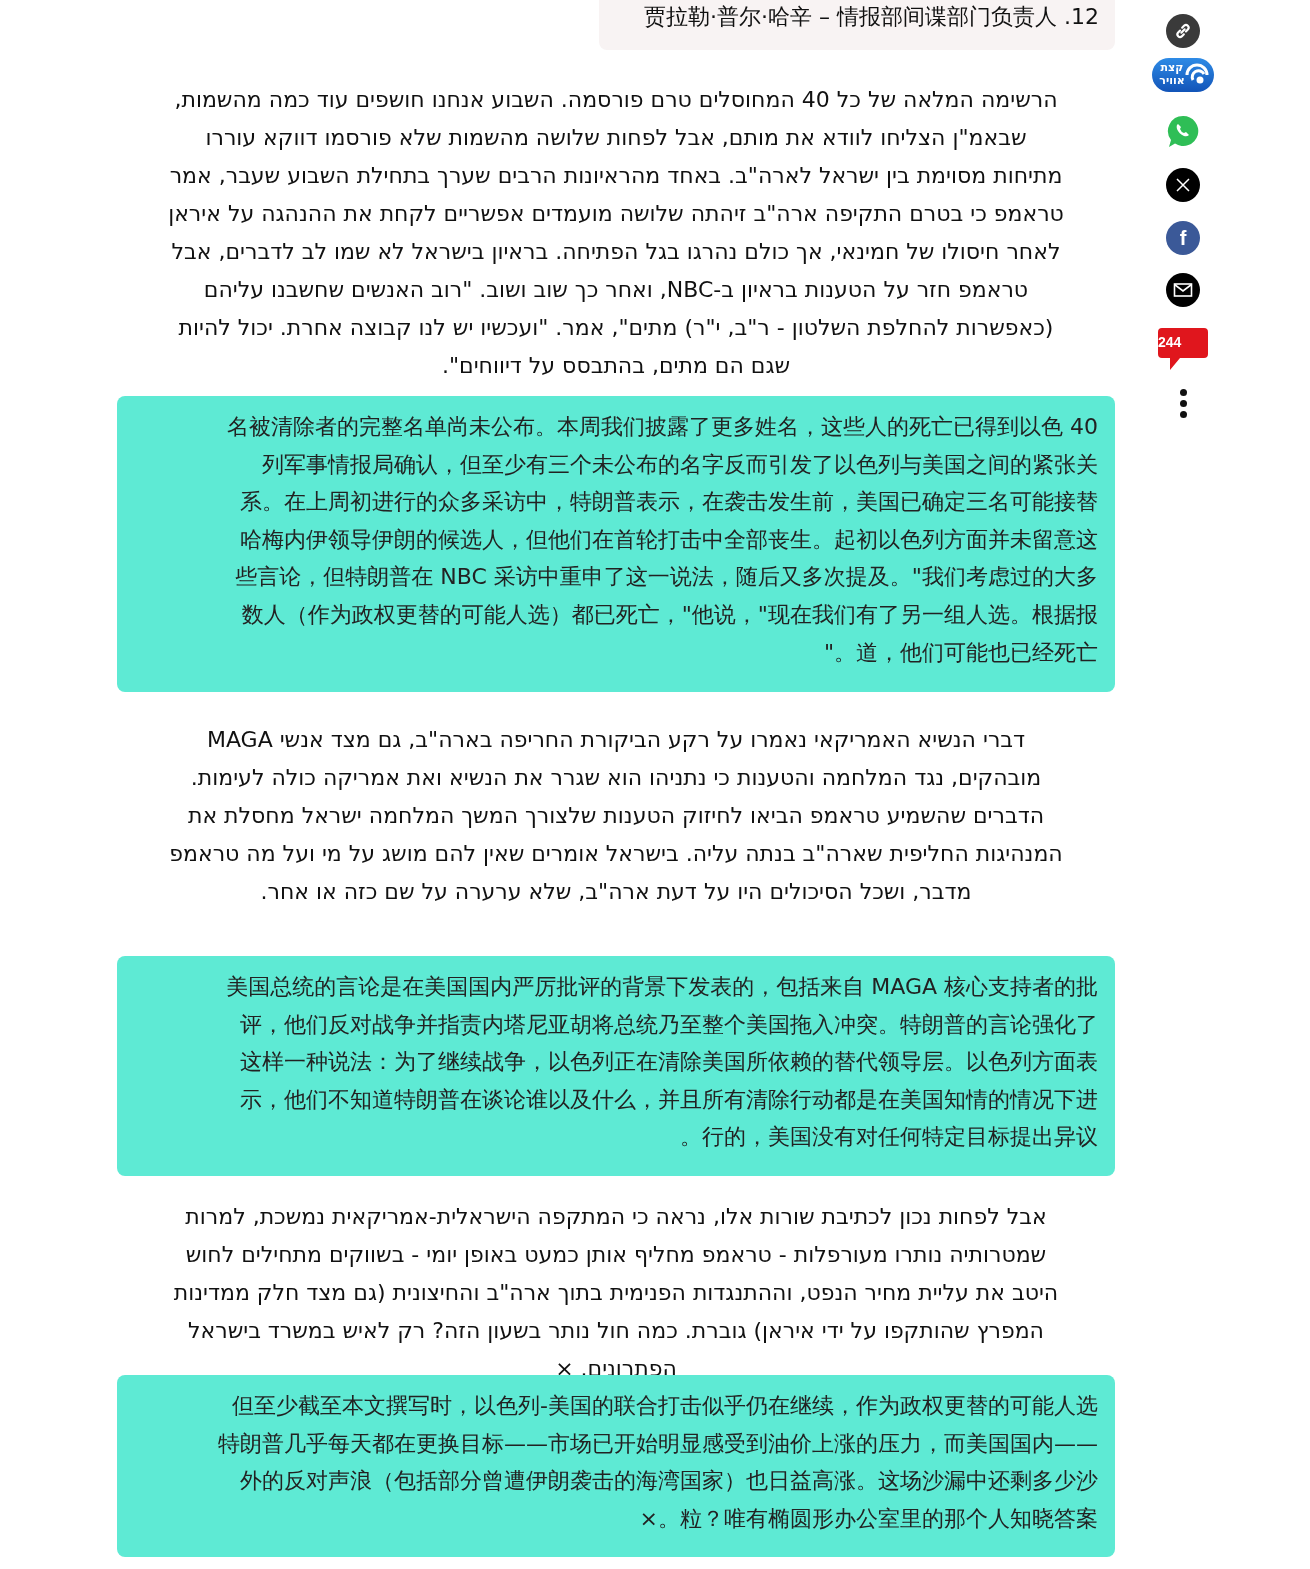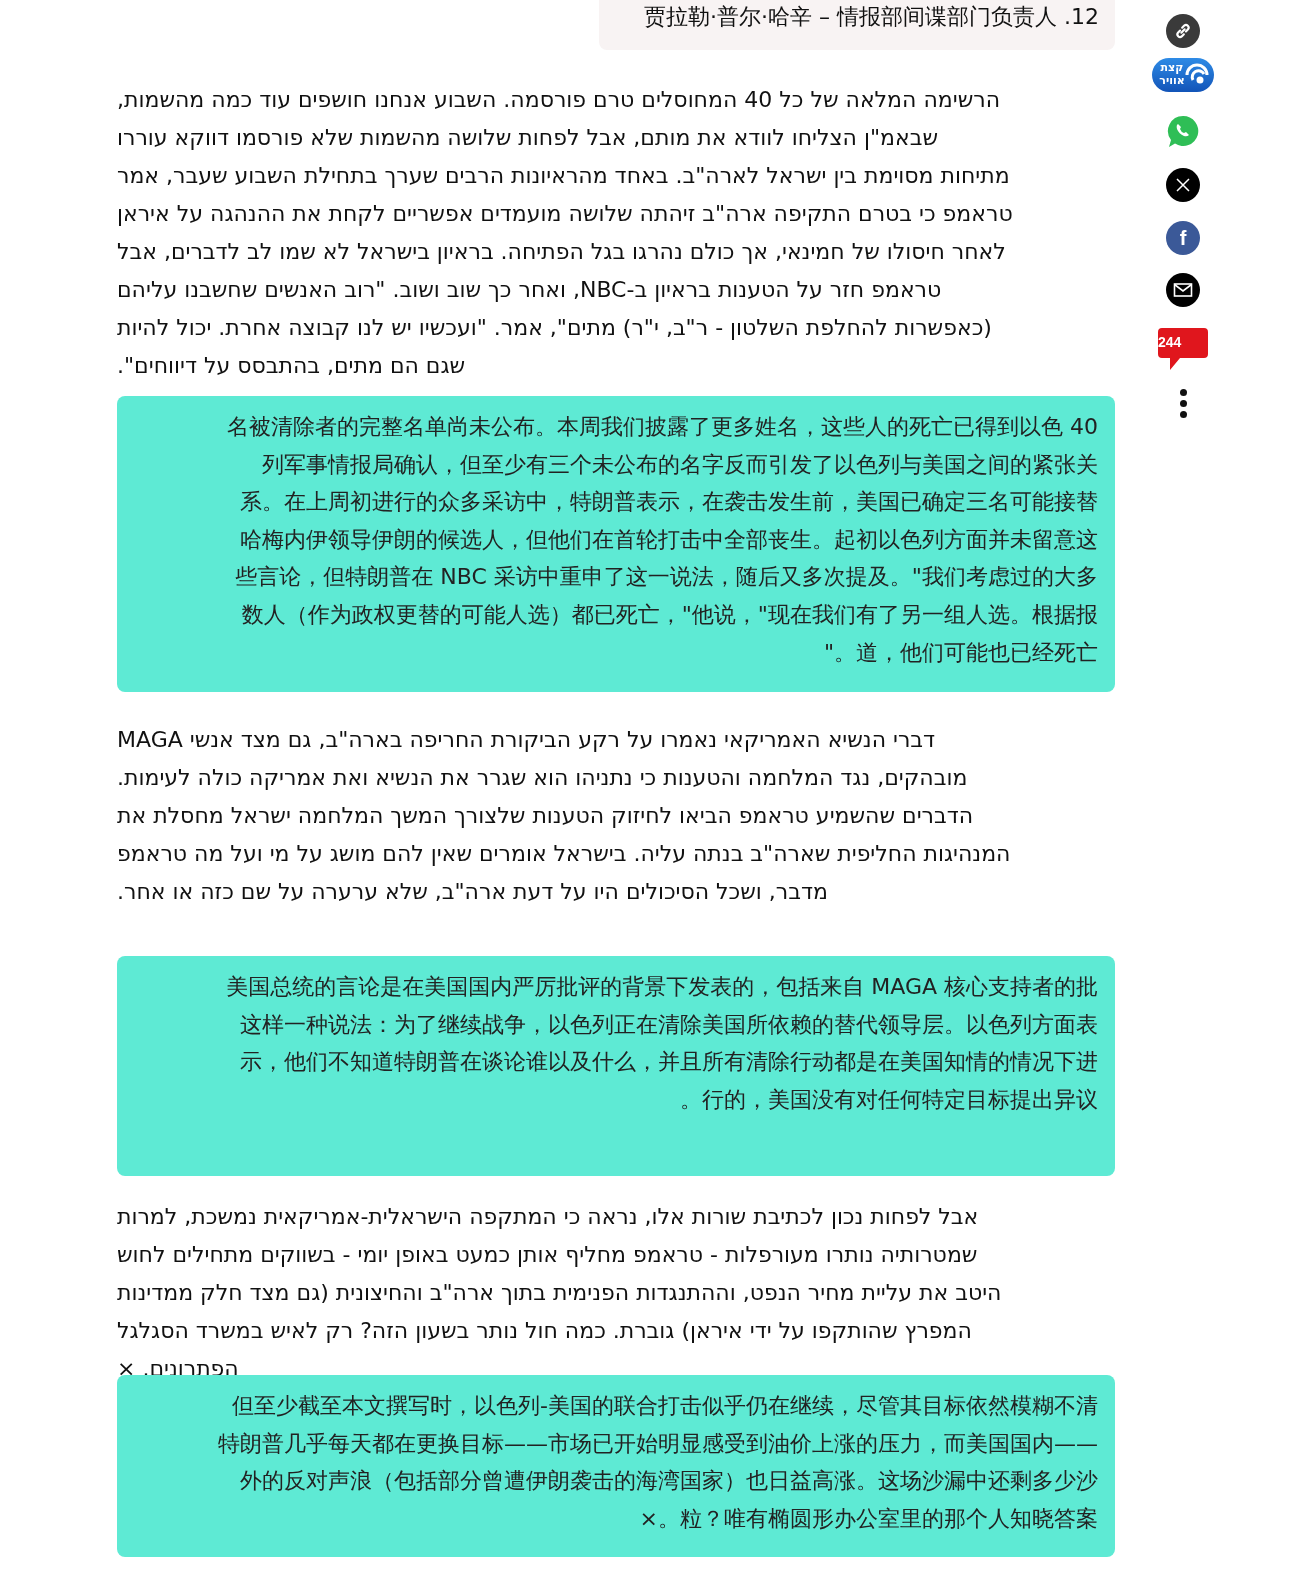--- a/index.html
+++ b/index.html
@@ -3,21 +3,21 @@
 <meta charset="utf-8">
 <style>
   html, body { margin:0; padding:0; background:#ffffff; }
   body { width:1310px; height:1569px; position:relative; overflow:hidden;
          font-family:"DejaVu Sans","Liberation Sans",sans-serif; color:#111; }
   .article { position:absolute; left:117px; top:0; width:998px; }
   .heading-box { position:absolute; right:0; top:-12px; width:516px; height:62px;
                  background:#f8f3f3; border-radius:0 0 8px 8px; }
   .heading { position:absolute; right:16px; top:14px; font-size:22px; font-weight:normal;
              direction:rtl; text-align:right; white-space:nowrap; color:#111; }
-  .he-para { position:absolute; right:0; width:998px; direction:rtl; text-align:left;
+  .he-para { position:absolute; right:0; width:998px; direction:rtl; text-align:center;
              font-size:22px; line-height:38px; color:#111; }
   .zh-box { position:absolute; left:0; width:998px; background:#5eead4; border-radius:8px; }
   .zh-line { direction:rtl; text-align:right; font-size:22px; line-height:37.6px;
              padding-right:17px; padding-left:20px; color:#222; white-space:nowrap; }
   .share-rail { position:absolute; left:1152px; top:0; width:62px; }
   .share-item { position:absolute; display:flex; align-items:center; justify-content:center; cursor:pointer; }
   .circle { width:34px; height:34px; border-radius:50%; }
   .more-dots { display:flex; flex-direction:column; gap:4px; align-items:center; }
   .more-dots span { width:7px; height:7px; border-radius:50%; background:#111; display:block; }
 </style>
@@ -54,35 +54,36 @@
   <div class="he-para" style="top:721px;">
     <div>דברי הנשיא האמריקאי נאמרו על רקע הביקורת החריפה בארה"ב, גם מצד אנשי MAGA</div>
     <div>מובהקים, נגד המלחמה והטענות כי נתניהו הוא שגרר את הנשיא ואת אמריקה כולה לעימות.</div>
     <div>הדברים שהשמיע טראמפ הביאו לחיזוק הטענות שלצורך המשך המלחמה ישראל מחסלת את</div>
     <div>המנהיגות החליפית שארה"ב בנתה עליה. בישראל אומרים שאין להם מושג על מי ועל מה טראמפ</div>
     <div>מדבר, ושכל הסיכולים היו על דעת ארה"ב, שלא ערערה על שם כזה או אחר.</div>
   </div>
 
   <div class="zh-box" style="top:956px; height:220px; padding-top:12px; box-sizing:border-box;">
     <div class="zh-line">美国总统的言论是在美国国内严厉批评的背景下发表的，包括来自 MAGA 核心支持者的批</div>
+    <div class="zh-line">评，他们反对战争并指责内塔尼亚胡将总统乃至整个美国拖入冲突。特朗普的言论强化了</div>
     <div class="zh-line">这样一种说法：为了继续战争，以色列正在清除美国所依赖的替代领导层。以色列方面表</div>
     <div class="zh-line">示，他们不知道特朗普在谈论谁以及什么，并且所有清除行动都是在美国知情的情况下进</div>
     <div class="zh-line">行的，美国没有对任何特定目标提出异议。</div>
   </div>
 
   <div class="he-para" style="top:1198px;">
     <div>אבל לפחות נכון לכתיבת שורות אלו, נראה כי המתקפה הישראלית-אמריקאית נמשכת, למרות</div>
     <div>שמטרותיה נותרו מעורפלות - טראמפ מחליף אותן כמעט באופן יומי - בשווקים מתחילים לחוש</div>
     <div>היטב את עליית מחיר הנפט, וההתנגדות הפנימית בתוך ארה"ב והחיצונית (גם מצד חלק ממדינות</div>
-    <div>המפרץ שהותקפו על ידי איראן) גוברת. כמה חול נותר בשעון הזה? רק לאיש במשרד הסגלגל</div>
+    <div>המפרץ שהותקפו על ידי איראן) גוברת. כמה חול נותר בשעון הזה? רק לאיש במשרד בישראל</div>
     <div>הפתרונים. ×</div>
   </div>
 
   <div class="zh-box" style="top:1375px; height:182px; padding-top:12px; box-sizing:border-box;">
-    <div class="zh-line">但至少截至本文撰写时，以色列-美国的联合打击似乎仍在继续，尽管其目标依然模糊不清</div>
+    <div class="zh-line">但至少截至本文撰写时，以色列-美国的联合打击似乎仍在继续，作为政权更替的可能人选</div>
     <div class="zh-line">——特朗普几乎每天都在更换目标——市场已开始明显感受到油价上涨的压力，而美国国内</div>
     <div class="zh-line">外的反对声浪（包括部分曾遭伊朗袭击的海湾国家）也日益高涨。这场沙漏中还剩多少沙</div>
     <div class="zh-line">粒？唯有椭圆形办公室里的那个人知晓答案。×</div>
   </div>
 </div>
 
 <div class="share-rail">
 
   <div class="share-item circle" style="left:14px; top:14px; background:#3a3a3a;">
     <svg width="20" height="20" viewBox="0 0 24 24">

